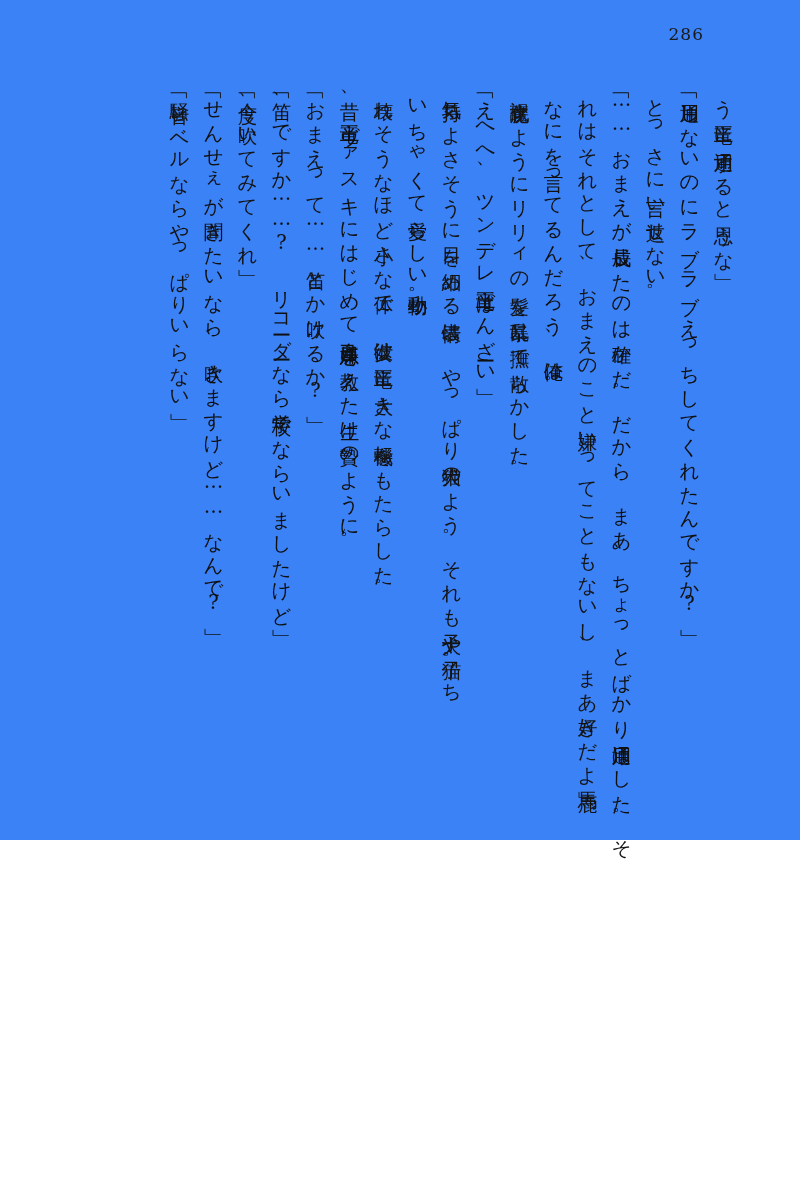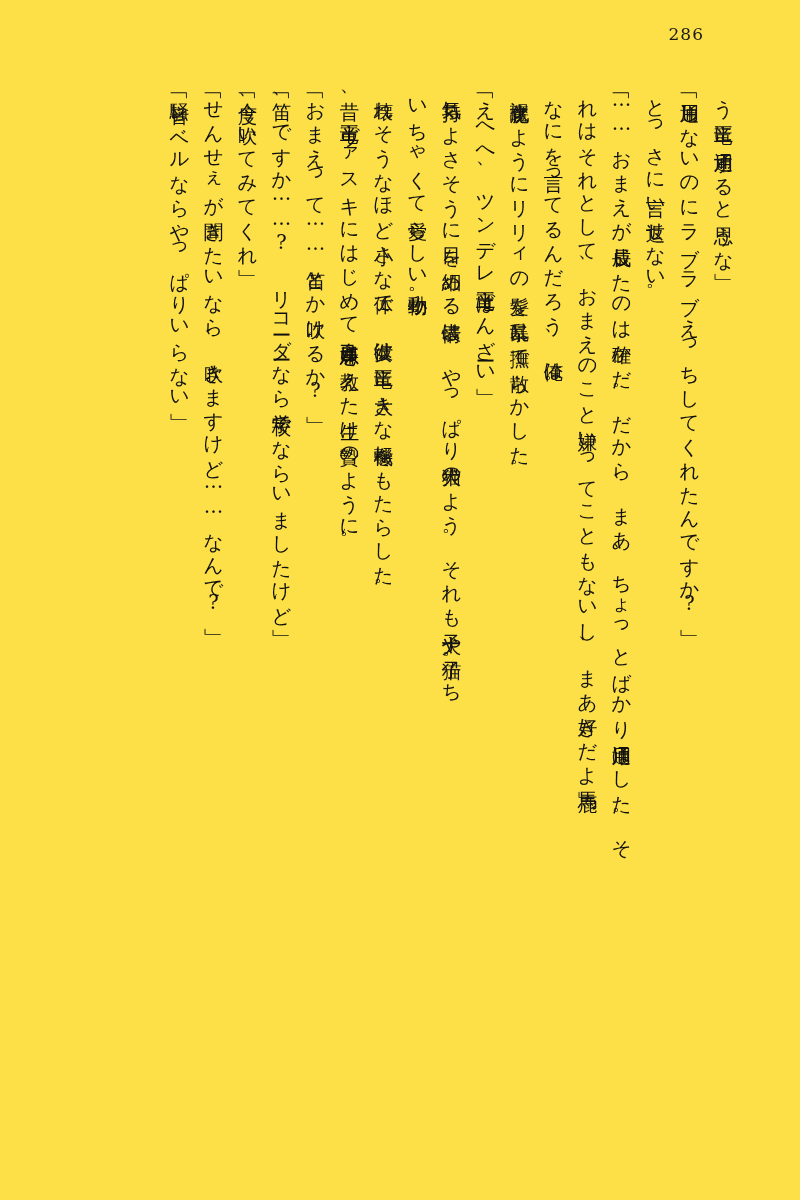--- a/index.html
+++ b/index.html
@@ -10,23 +10,23 @@
   body {
     width: 800px;
     height: 1200px;
     overflow: hidden;
     font-family: "DejaVu Serif", "Liberation Serif", serif;
     color: #111111;
   }
   .page {
     position: relative;
     width: 800px;
-    height: 1200px;
+    height: 840px;
     box-sizing: border-box;
-    background: #fde047;
+    background: #3b82f6;
   }
   .page-number {
     position: absolute;
     top: 24px;
     right: 96px;
     font-size: 17px;
     letter-spacing: 1px;
     color: #1a1a1a;
     font-family: "DejaVu Serif", "Liberation Serif", serif;
   }

